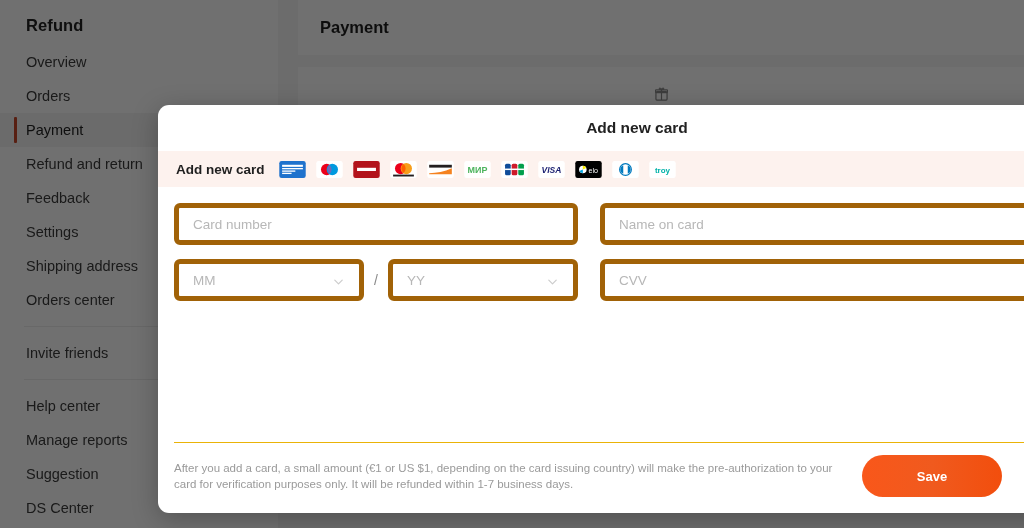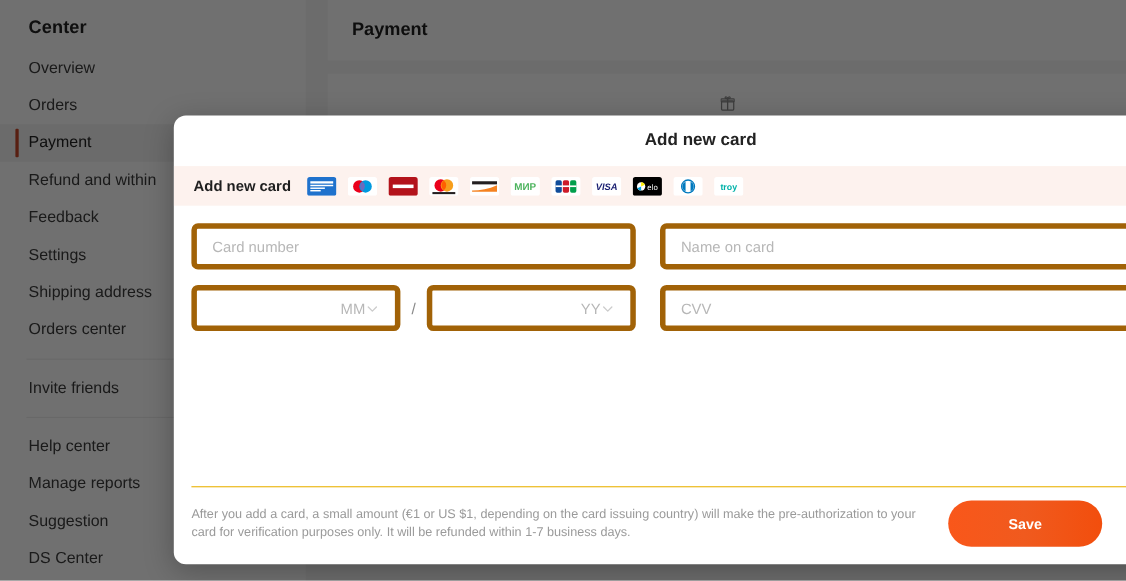--- a/index.html
+++ b/index.html
@@ -111,21 +111,21 @@
     padding: 0 14px;
     background: #fff;
     width: 100%;
   }
   .fld input {
     border: none; outline: none; background: transparent;
     font-family: "Liberation Sans", sans-serif;
     font-size: 13.5px; color: #333; width: 100%; padding: 0;
   }
   .fld input::placeholder { color: #b7b7b7; }
-  .select-fld { flex: 1 1 0; min-width: 0; cursor: pointer; text-align: right; }
+  .select-fld { flex: 1 1 0; min-width: 0; cursor: pointer; }
   .select-txt { font-size: 13.5px; color: #b7b7b7; flex: 1 1 auto; }
   .slash { color: #8a8a8a; font-size: 14px; padding: 0 2px; }
   .chev { width: 13px; height: 13px; flex: 0 0 auto; }
   .info-ic { width: 15px; height: 15px; flex: 0 0 auto; cursor: pointer; }
 
   .modal-footer {
     flex: 0 0 auto;
     border-top: 1px solid #eab308;
     margin: 0 16px;
     padding: 12px 0 16px 0;
@@ -146,27 +146,27 @@
   }
 </style>
 </head>
 <body>
 
 <div id="root">
 
   <div class="page">
 
     <aside class="sidebar">
-      <div class="sidebar-title">Center</div>
+      <div class="sidebar-title">Refund</div>
       <div id="nav-host">
           <div class="nav-group">
             <div class="nav-item">Overview</div>
             <div class="nav-item">Orders</div>
             <div class="nav-item active">Payment</div>
-            <div class="nav-item">Refund and within</div>
+            <div class="nav-item">Refund and return</div>
             <div class="nav-item">Feedback</div>
             <div class="nav-item">Settings</div>
             <div class="nav-item">Shipping address</div>
             <div class="nav-item">Orders center</div>
           </div>
           <div class="nav-sep"></div>
           <div class="nav-group">
             <div class="nav-item">Invite friends</div>
           </div>
           <div class="nav-sep"></div>

